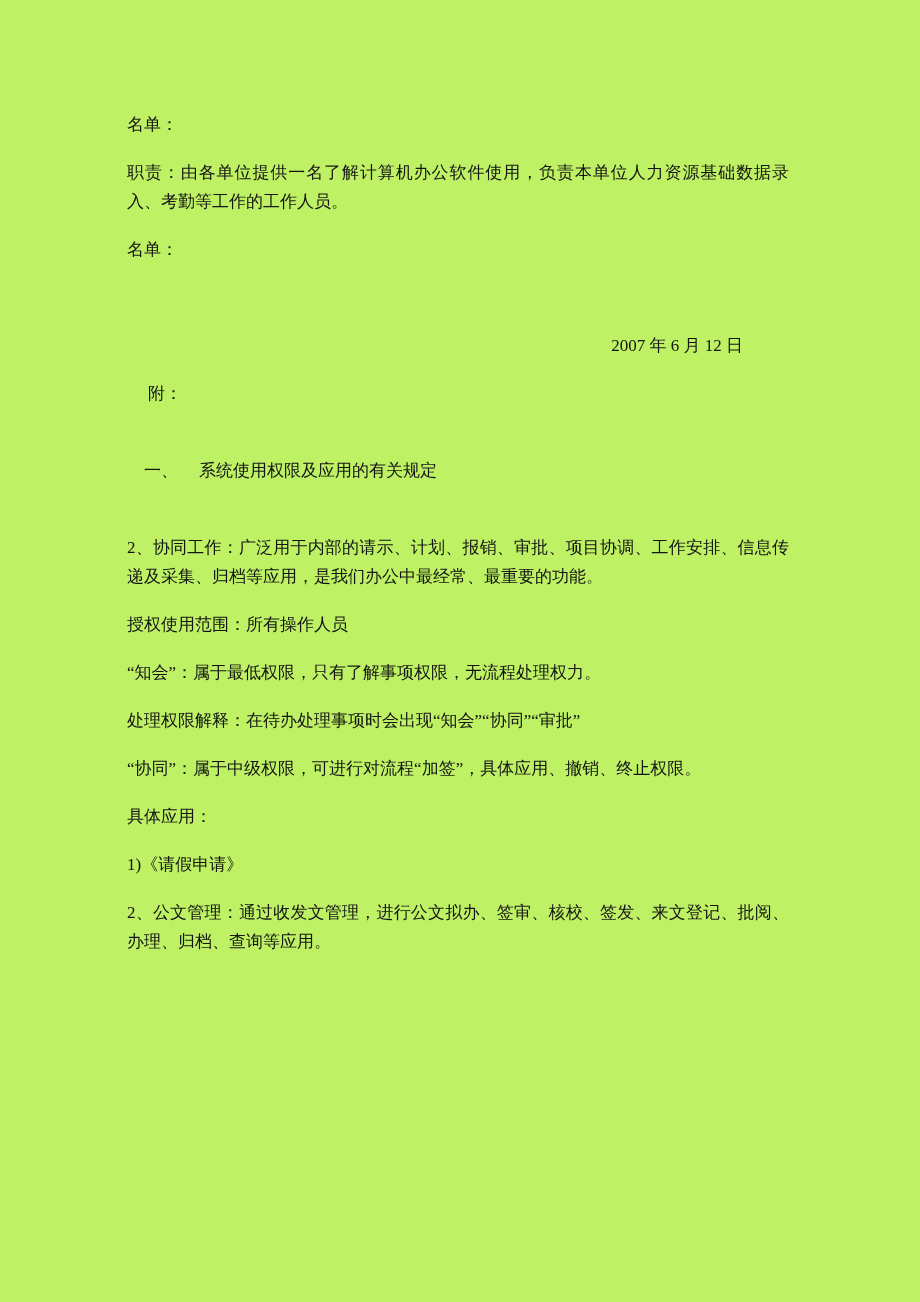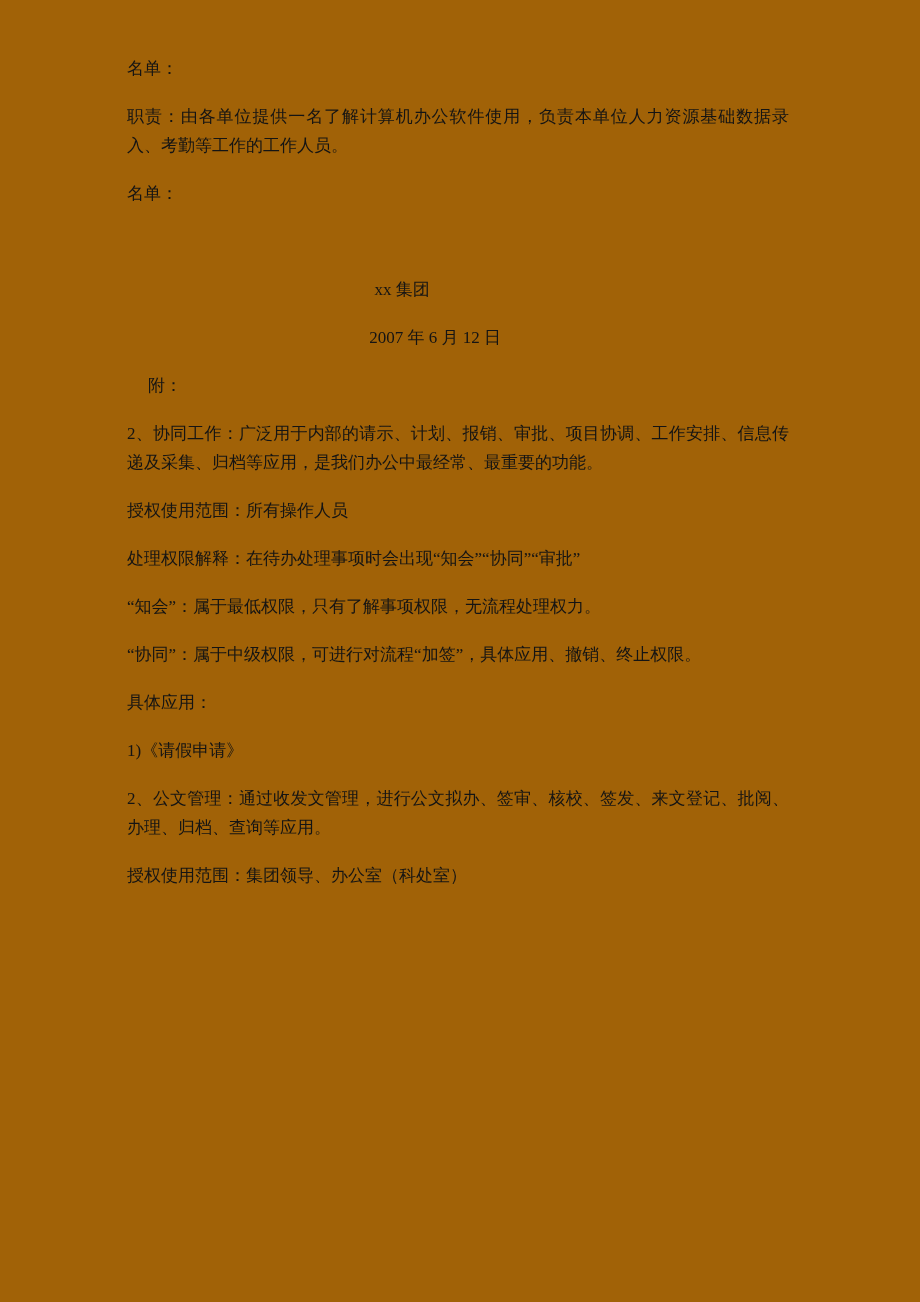--- a/index.html
+++ b/index.html
@@ -11,39 +11,39 @@
     width: 920px;
     height: 1302px;
     overflow: hidden;
     font-family: "Liberation Serif", "DejaVu Serif", serif;
     color: #141414;
   }
   .doc-page {
     box-sizing: border-box;
     width: 920px;
     height: 1302px;
-    padding: 54px 131px 0 127px;
-    background: #a16207;
+    padding: 110px 131px 0 127px;
+    background: #bef264;
   }
   .doc-page p {
     margin: 0 0 19px 0;
     font-size: 17px;
     line-height: 29px;
     text-align: justify;
     white-space: pre-wrap;
   }
   p.blank-line {
     min-height: 29px;
   }
   p.center-org {
     text-align: center;
     padding-right: 112px;
   }
   p.center-date {
-    text-align: center;
+    text-align: right;
     padding-right: 46px;
   }
   p.attachment {
     text-indent: 21px;
   }
   p.heading .heading-gap {
     display: inline-block;
     width: 21px;
   }
 </style>
@@ -54,40 +54,41 @@
 
   <p>名单：</p>
 
 
   <p>职责：由各单位提供一名了解计算机办公软件使用，负责本单位人力资源基础数据录入、考勤等工作的工作人员。</p>
 
   <p>名单：</p>
 
   <p class="blank-line"></p>
 
-  <p class="center-org">xx 集团</p>
 
   <p class="center-date">2007 年 6 月 12 日</p>
 
   <p class="attachment">附：</p>
 
+  <p class="heading">
+    <span>一、</span><span class="heading-gap"></span><span>系统使用权限及应用的有关规定</span>
+  </p>
 
   <p>2、协同工作：广泛用于内部的请示、计划、报销、审批、项目协调、工作安排、信息传递及采集、归档等应用，是我们办公中最经常、最重要的功能。</p>
 
   <p>授权使用范围：所有操作人员</p>
 
+  <p>“知会”：属于最低权限，只有了解事项权限，无流程处理权力。</p>
+
   <p>处理权限解释：在待办处理事项时会出现“知会”“协同”“审批”</p>
-
-  <p>“知会”：属于最低权限，只有了解事项权限，无流程处理权力。</p>
 
   <p>“协同”：属于中级权限，可进行对流程“加签”，具体应用、撤销、终止权限。</p>
 
 
   <p>具体应用：</p>
 
   <p>1)《请假申请》</p>
 
 
   <p>2、公文管理：通过收发文管理，进行公文拟办、签审、核校、签发、来文登记、批阅、办理、归档、查询等应用。</p>
 
-  <p>授权使用范围：集团领导、办公室（科处室）</p>
 
 </div>
 
 </body></html>

